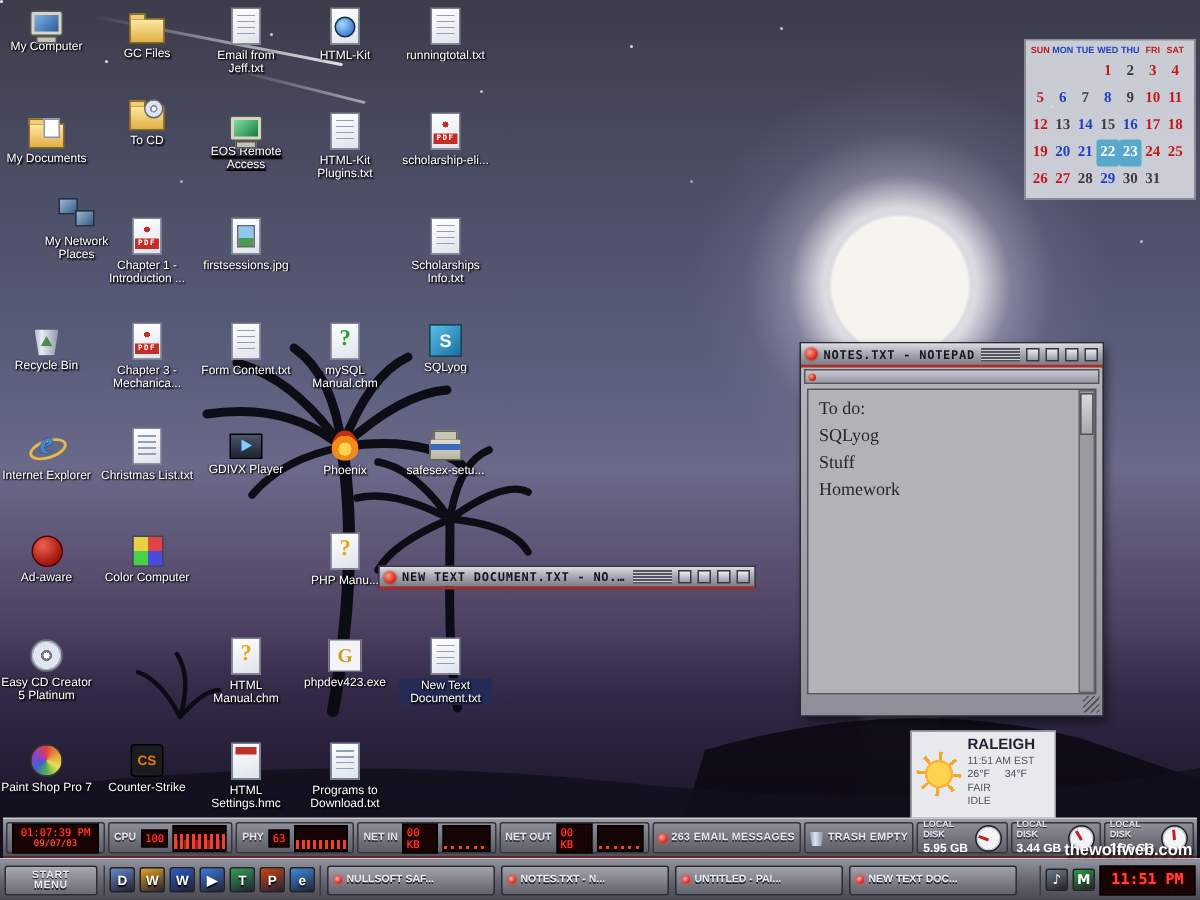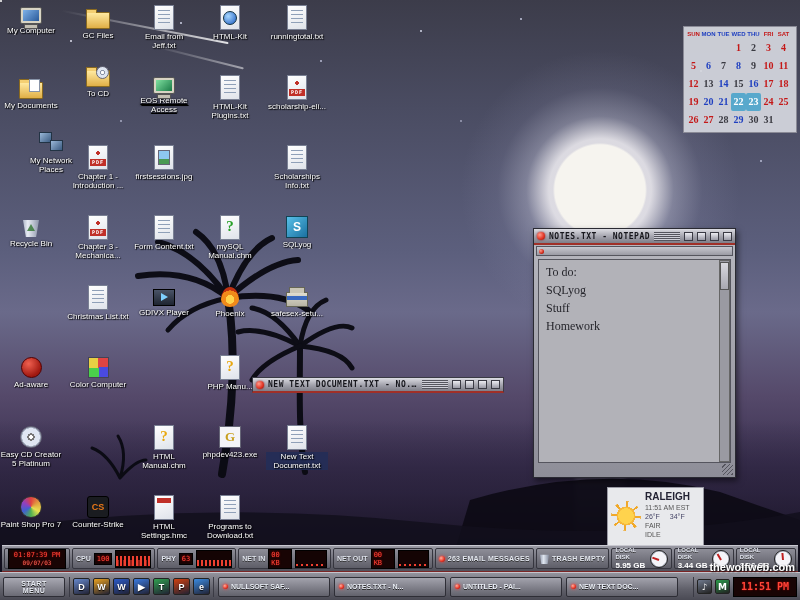--- a/index.html
+++ b/index.html
@@ -218,20 +218,24 @@
         <div class="gfx t-folder-doc"></div>
         <div class="lbl">My Documents</div>
       </div>
       <div class="dicon" style="left: 0px; top: 128px; padding-left: 20px;">
         <div class="gfx t-network"></div>
         <div class="lbl">My Network Places</div>
       </div>
       <div class="dicon" style="left: 0px; top: 214px;">
         <div class="gfx t-recycle"></div>
         <div class="lbl">Recycle Bin</div>
+      </div>
+      <div class="dicon" style="left: 0px; top: 284px;">
+        <div class="gfx t-ie"></div>
+        <div class="lbl">Internet Explorer</div>
       </div>
       <div class="dicon" style="left: 0px; top: 354px;">
         <div class="gfx t-adaware"></div>
         <div class="lbl">Ad-aware</div>
       </div>
       <div class="dicon" style="left: 0px; top: 424px;">
         <div class="gfx t-cd"></div>
         <div class="lbl">Easy CD Creator 5 Platinum</div>
       </div>
       <div class="dicon" style="left: 0px; top: 494px;">

